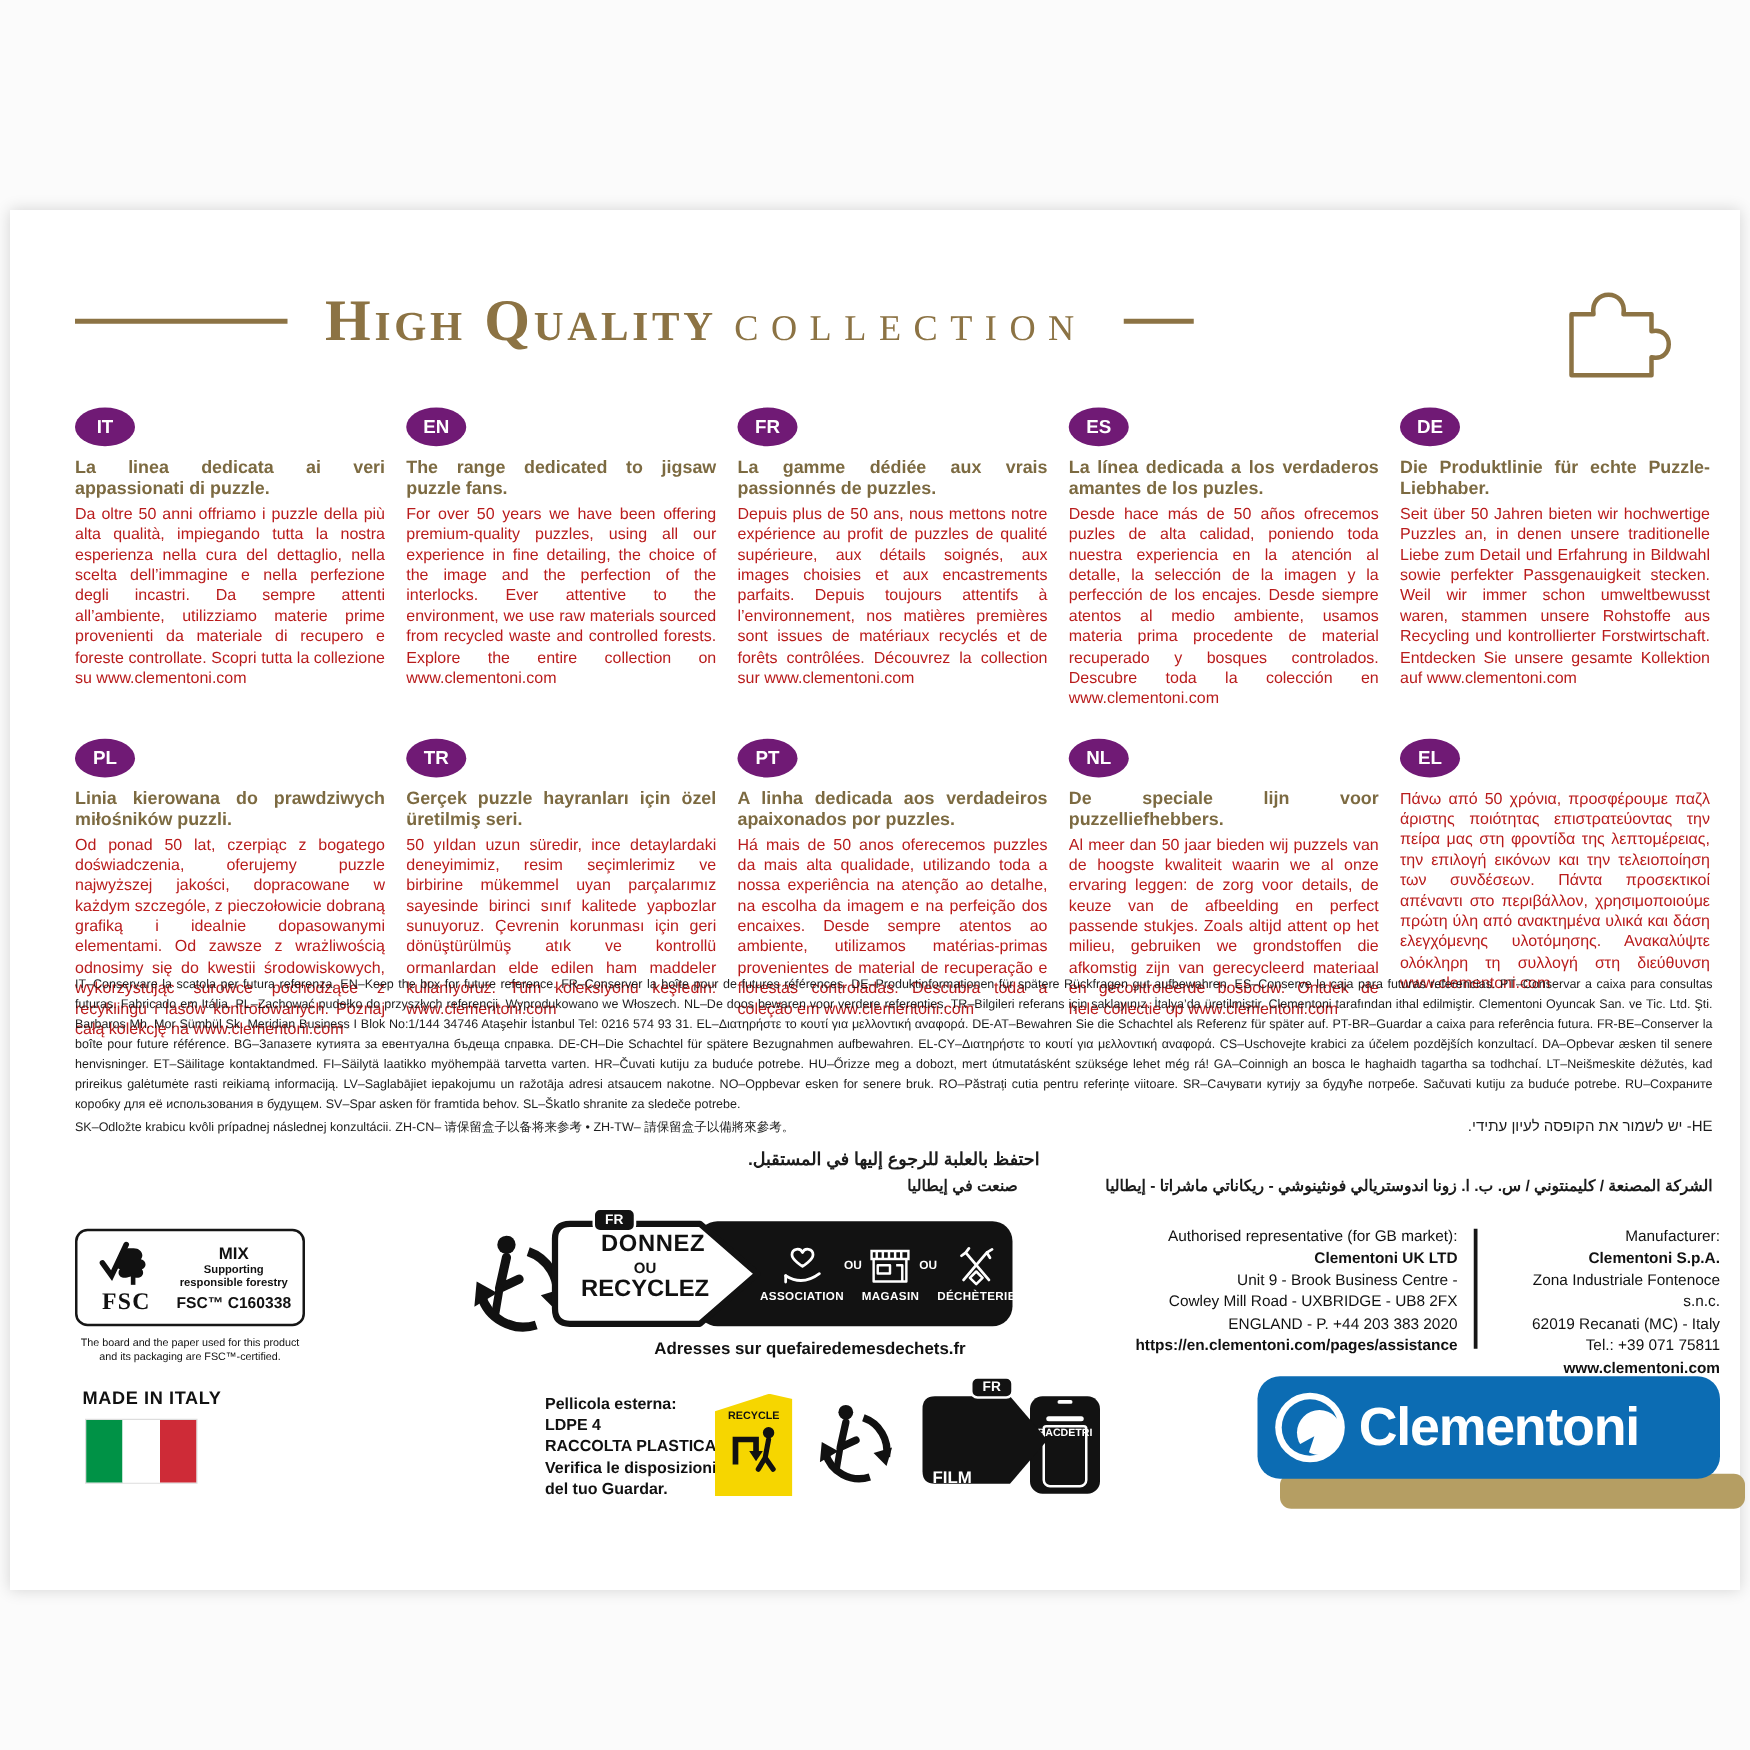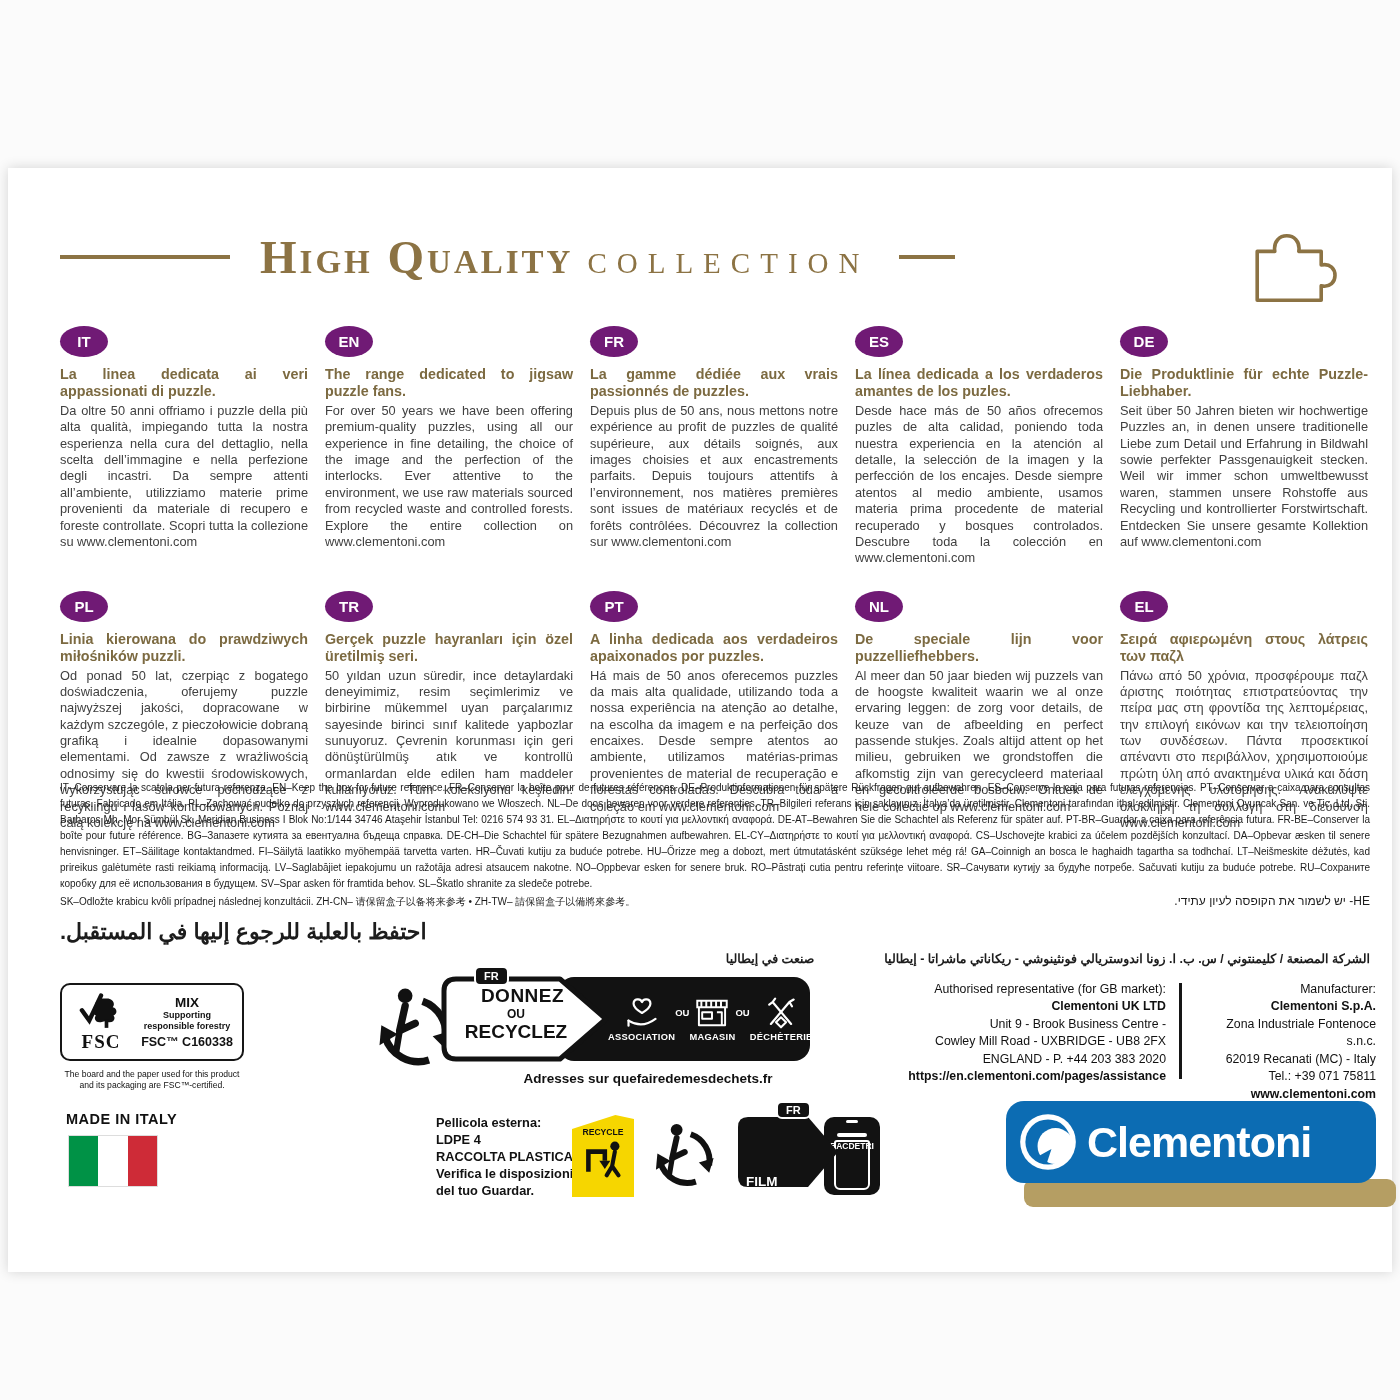--- a/index.html
+++ b/index.html
@@ -14,27 +14,27 @@
   .hq-title{font-family:"Liberation Serif",serif;white-space:nowrap;}
   .hq-main{font-variant-caps:small-caps;font-size:47px;font-weight:600;letter-spacing:3px;}
   .hq-sub{font-size:29px;font-weight:500;letter-spacing:10px;text-transform:uppercase;margin-left:14px;}
   .puzzle-icon{position:absolute;right:50px;top:52px;}
   
   .lang-grid{position:absolute;left:52px;top:158px;width:1308px;display:grid;
              grid-template-columns:repeat(5,1fr);column-gap:17px;row-gap:24px;}
   .badge{width:48px;height:31px;border-radius:50%;background:#701a75;color:#fff;font-weight:bold;
          font-size:15px;display:flex;align-items:center;justify-content:center;margin-bottom:9px;}
   .lang-title{color:#7c6a41;font-weight:bold;font-size:14.3px;line-height:1.22;text-align:justify;margin-bottom:2px;}
-  .lang-body{color:#404040;font-size:12.8px;line-height:1.28;text-align:justify;}
+  .lang-body{color:#b91c1c;font-size:12.8px;line-height:1.28;text-align:justify;}
   
   .legal{position:absolute;left:52px;top:612px;width:1310px;color:#1c1c1c;}
   .legal-main{font-size:10px;line-height:1.6;text-align:justify;}
   .legal-last{display:flex;justify-content:space-between;font-size:10px;line-height:1.6;align-items:baseline;}
   .he{direction:rtl;font-size:12px;}
-  .ar1{direction:rtl;text-align:left;font-weight:bold;font-size:22px;margin-top:8px;}
+  .ar1{direction:rtl;text-align:center;font-weight:bold;font-size:14px;margin-top:8px;}
   .ar2{direction:rtl;text-align:right;display:flex;gap:70px;justify-content:flex-start;
        font-weight:bold;font-size:12.5px;margin-top:6px;}
   
   .bottom{position:absolute;left:0;top:807px;width:1384px;height:297px;color:#111;}
   .fsc-box{position:absolute;left:52px;top:8px;width:184px;height:78px;border:2.5px solid #161616;
            border-radius:10px;display:flex;align-items:center;padding:4px 8px;gap:8px;box-sizing:border-box;background:#fff;}
   .fsc-left{display:flex;flex-direction:column;align-items:center;width:62px;}
   .fsc-word{font-family:"Liberation Serif",serif;font-weight:bold;font-size:19px;letter-spacing:1px;}
   .fsc-right{flex:1;text-align:center;font-weight:bold;}
   .fsc-mix{font-size:13.5px;}
@@ -158,21 +158,20 @@
         <div class="lang-title">A linha dedicada aos verdadeiros apaixonados por puzzles.</div>
         <div class="lang-body">Há mais de 50 anos oferecemos puzzles da mais alta qualidade, utilizando toda a nossa experiência na atenção ao detalhe, na escolha da imagem e na perfeição dos encaixes. Desde sempre atentos ao ambiente, utilizamos matérias-primas provenientes de material de recuperação e florestas controladas. Descubra toda a coleção em www.clementoni.com</div>
       </div>
       <div>
         <div class="badge">NL</div>
         <div class="lang-title">De speciale lijn voor puzzelliefhebbers.</div>
         <div class="lang-body">Al meer dan 50 jaar bieden wij puzzels van de hoogste kwaliteit waarin we al onze ervaring leggen: de zorg voor details, de keuze van de afbeelding en perfect passende stukjes. Zoals altijd attent op het milieu, gebruiken we grondstoffen die afkomstig zijn van gerecycleerd materiaal en gecontroleerde bosbouw. Ontdek de hele collectie op www.clementoni.com</div>
       </div>
       <div>
         <div class="badge">EL</div>
-        <div class="lang-title">Σειρά αφιερωμένη στους λάτρεις των παζλ</div>
         <div class="lang-body">Πάνω από 50 χρόνια, προσφέρουμε παζλ άριστης ποιότητας επιστρατεύοντας την πείρα μας στη φροντίδα της λεπτομέρειας, την επιλογή εικόνων και την τελειοποίηση των συνδέσεων. Πάντα προσεκτικοί απέναντι στο περιβάλλον, χρησιμοποιούμε πρώτη ύλη από ανακτημένα υλικά και δάση ελεγχόμενης υλοτόμησης. Ανακαλύψτε ολόκληρη τη συλλογή στη διεύθυνση www.clementoni.com</div>
       </div>
     </div>
 
     <div class="legal">
       <div class="legal-main">IT–Conservare la scatola per futura referenza. EN–Keep the box for future reference. FR–Conserver la boîte pour de futures références. DE–Produktinformationen für spätere Rückfragen gut aufbewahren. ES–Conserve la caja para futuras referencias. PT–Conservar a caixa para consultas futuras. Fabricado em Itália. PL–Zachować pudełko do przyszłych referencji. Wyprodukowano we Włoszech. NL–De doos bewaren voor verdere referenties. TR–Bilgileri referans için saklayınız. İtalya’da üretilmiştir. Clementoni tarafından ithal edilmiştir. Clementoni Oyuncak San. ve Tic. Ltd. Şti. Barbaros Mh. Mor Sümbül Sk. Meridian Business I Blok No:1/144 34746 Ataşehir İstanbul Tel: 0216 574 93 31. EL–Διατηρήστε το κουτί για μελλοντική αναφορά. DE-AT–Bewahren Sie die Schachtel als Referenz für später auf. PT-BR–Guardar a caixa para referência futura. FR-BE–Conserver la boîte pour future référence. BG–Запазете кутията за евентуална бъдеща справка. DE-CH–Die Schachtel für spätere Bezugnahmen aufbewahren. EL-CY–Διατηρήστε το κουτί για μελλοντική αναφορά. CS–Uschovejte krabici za účelem pozdějších konzultací. DA–Opbevar æsken til senere henvisninger. ET–Säilitage kontaktandmed. FI–Säilytä laatikko myöhempää tarvetta varten. HR–Čuvati kutiju za buduće potrebe. HU–Őrizze meg a dobozt, mert útmutatásként szüksége lehet még rá! GA–Coinnigh an bosca le haghaidh tagartha sa todhchaí. LT–Neišmeskite dėžutės, kad prireikus galėtumėte rasti reikiamą informaciją. LV–Saglabājiet iepakojumu un ražotāja adresi atsaucem nakotne. NO–Oppbevar esken for senere bruk. RO–Păstrați cutia pentru referințe viitoare. SR–Сачувати кутију за будуће потребе. Sačuvati kutiju za buduće potrebe. RU–Сохраните коробку для её использования в будущем. SV–Spar asken för framtida behov. SL–Škatlo shranite za sledeče potrebe.</div>
       <div class="legal-last">
         <span>SK–Odložte krabicu kvôli prípadnej následnej konzultácii.  ZH-CN– 请保留盒子以备将来参考 •   ZH-TW– 請保留盒子以備將來參考。</span>
         <span class="he">HE- יש לשמור את הקופסה לעיון עתידי.</span>
       </div>

